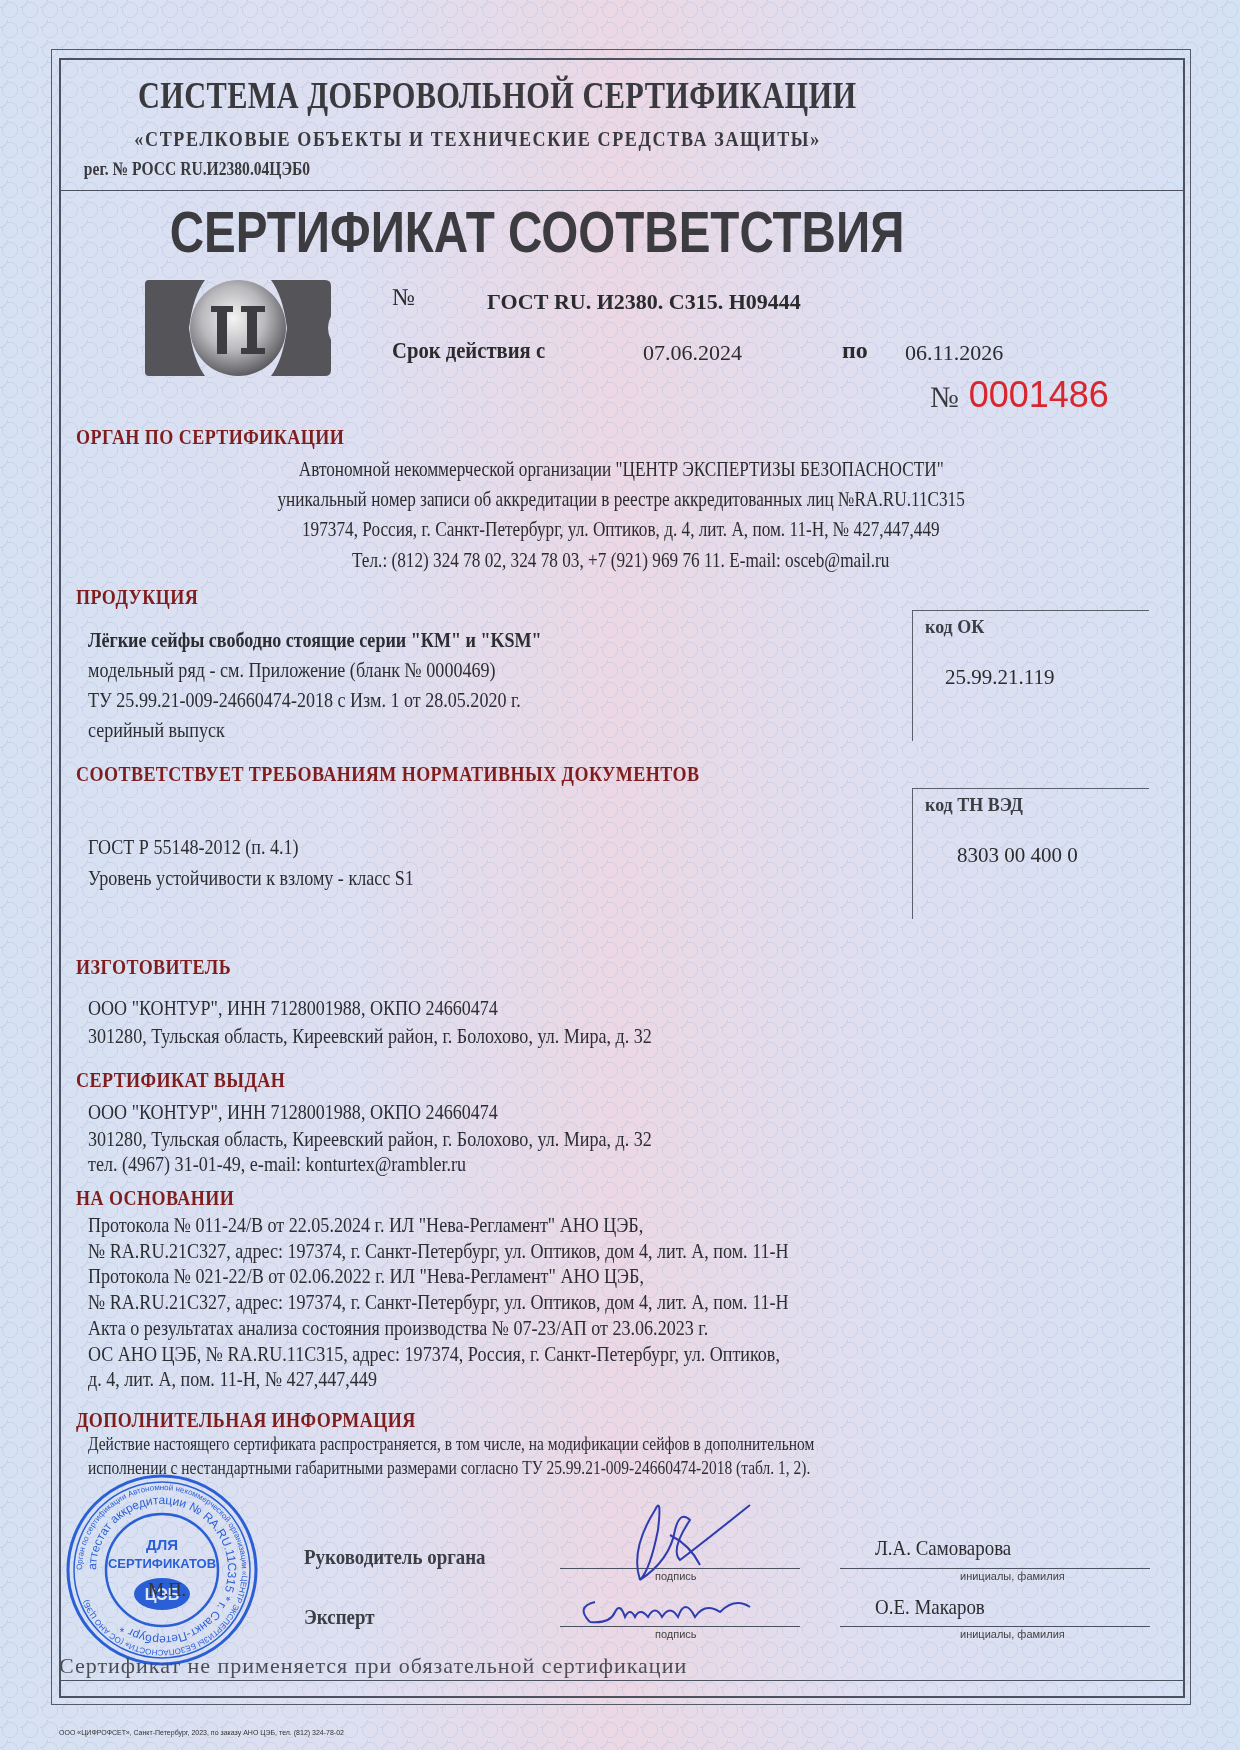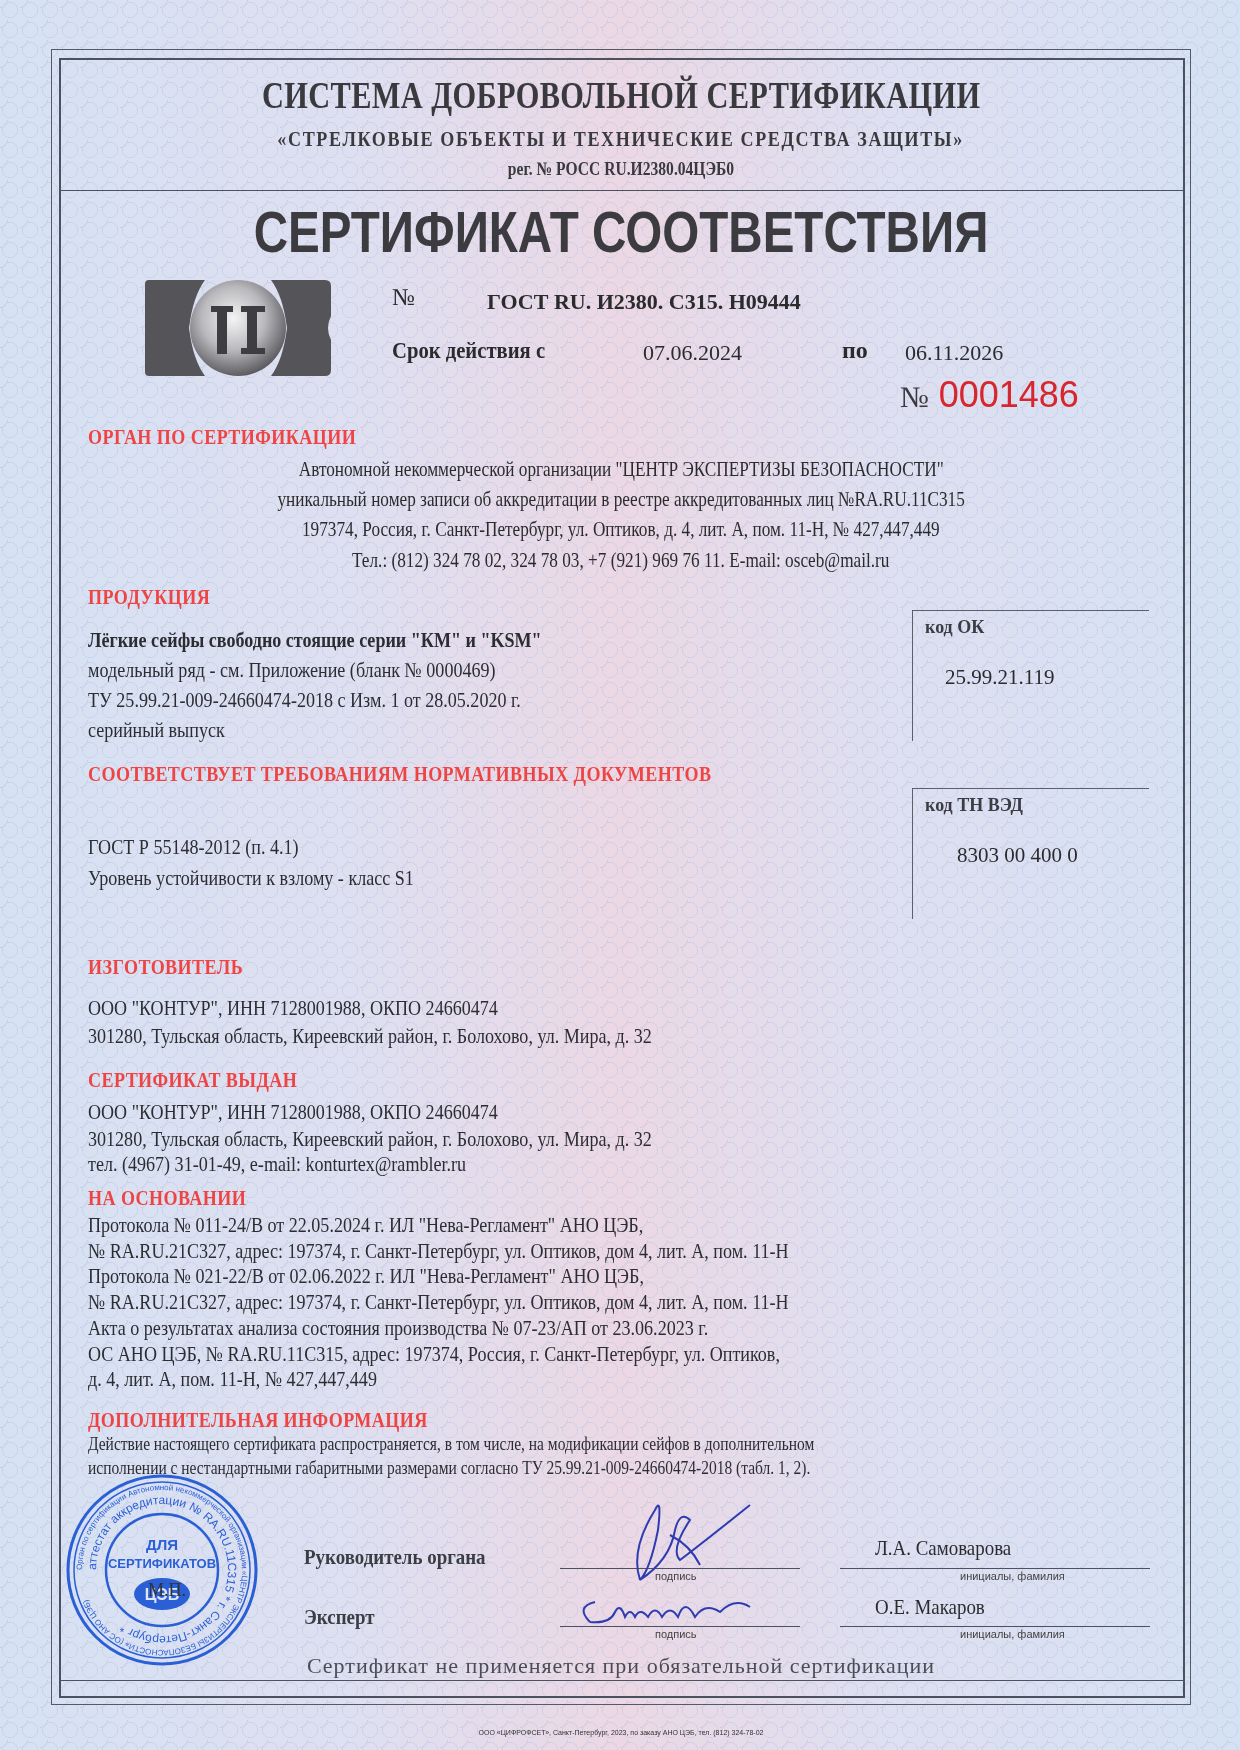--- a/index.html
+++ b/index.html
@@ -12,38 +12,38 @@
     position: absolute; inset: 0; pointer-events: none; opacity: .35;
     background-image:
       radial-gradient(circle at 10px 10px, transparent 7px, #9fb6dc 7.5px, transparent 8.5px),
       radial-gradient(circle at 0 0, transparent 7px, #b7a3c7 7.5px, transparent 8.5px);
     background-size: 20px 20px, 20px 20px;
   }
   .frame-outer { position: absolute; left: 51px; top: 49px; width: 1138px; height: 1654px; border: 1.5px solid #555a66; }
   .frame-inner { position: absolute; left: 59px; top: 58px; width: 1122px; height: 1636px; border: 2px solid #4c5160; }
   .hr { position: absolute; left: 59px; width: 1124px; height: 0; border-top: 1.5px solid #4c5160; }
   .abs { position: absolute; }
-  .center { left: 59px; width: 1124px; text-align: center; }
-  .sans { font-family: "Liberation Sans", sans-serif; }
+  .center { left: 59px; width: 1124px; text-align: left; }
+  .sans { font-family: "Liberation Sans", sans-serif; padding-left: 30px; }
   .condensed { transform: scaleX(.82); transform-origin: center; display: inline-block; }
   .cond-left { transform: scaleX(.86); transform-origin: left; display: inline-block; white-space: nowrap; }
   .sys-title { top: 74px; font-size: 37px; font-weight: bold; letter-spacing: .5px; color: #3a3a3e; }
   .sys-sub { top: 126px; font-size: 22px; font-weight: bold; letter-spacing: 2px; color: #3a3a3e; }
   .sys-reg { top: 158px; font-size: 19px; font-weight: bold; color: #3a3a3e; }
   .cert-title { top: 198px; font-size: 58px; font-weight: bold; color: #3c3c40; }
   .logo { left: 143px; top: 276px; width: 190px; height: 104px; }
   .lbl-num { left: 392px; top: 284px; font-size: 24px; }
   .val-num { left: 487px; top: 289px; font-size: 22px; font-weight: bold; }
   .lbl-valid { left: 392px; top: 337px; font-size: 24px; font-weight: bold; }
   .val-from { left: 643px; top: 340px; font-size: 22px; }
   .lbl-to { left: 842px; top: 337px; font-size: 24px; font-weight: bold; }
   .val-to { left: 905px; top: 340px; font-size: 22px; }
   .serial { left: 900px; top: 374px; font-size: 36px; color: #d8262e; }
   .serial .no { color: #3a3a3e; font-family: "Liberation Serif", serif; font-size: 30px; }
-  .section-h { font-size: 21px; font-weight: bold; color: #ef4444; left: 88px; letter-spacing: .5px; }
+  .section-h { font-size: 21px; font-weight: bold; color: #7f1d1d; left: 76px; letter-spacing: .5px; }
   .body-line { font-size: 21px; color: #2c2d32; left: 88px; }
   .centered-line { left: 59px; width: 1124px; text-align: center; font-size: 21px; }
   .code-box { border-left: 1.5px solid #5a5f6c; border-top: 1.5px solid #5a5f6c; }
   .code-lbl { font-size: 18px; color: #3a3d44; font-weight: bold; }
   .code-val { font-size: 21px; margin-top: 8px; }
   .sig-label { font-size: 22px; font-weight: bold; color: #3a3d44; }
   .sig-line { border-top: 1.5px solid #4c5160; height: 0; }
   .sig-caption { font-size: 11px; font-family: "Liberation Sans", sans-serif; color: #444; }
   .sig-name { font-size: 22px; }
   .footer-note { top: 1653px; font-size: 22px; color: #4a4d55; letter-spacing: 1px; }

